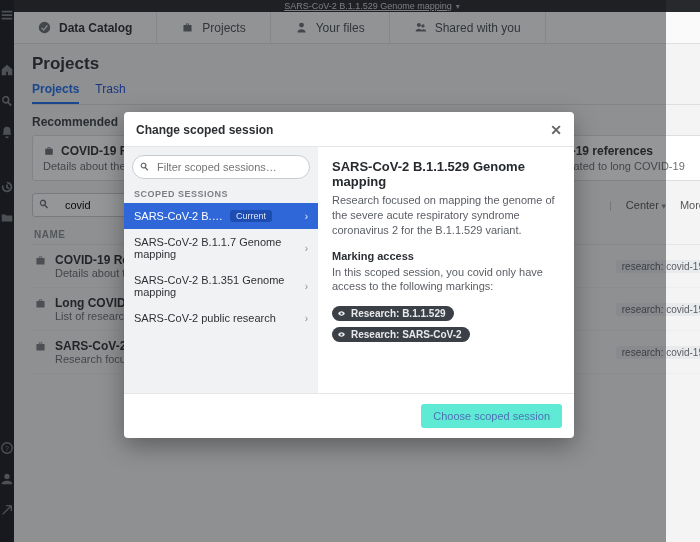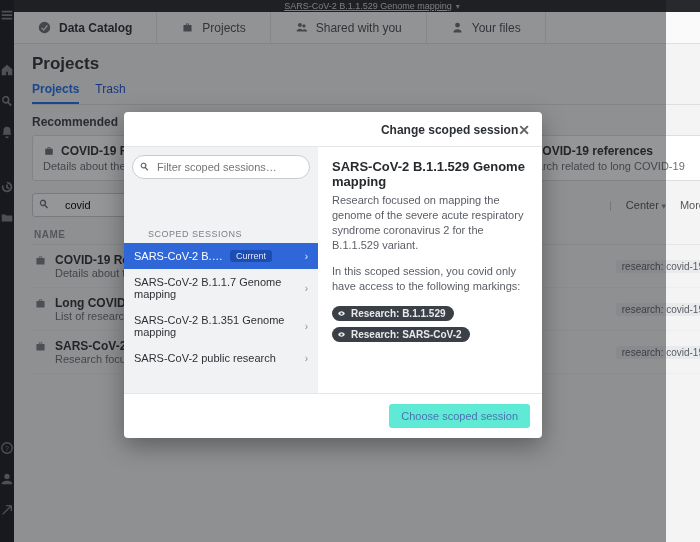--- a/index.html
+++ b/index.html
@@ -52,30 +52,30 @@
 
   .listhead { font-size: 10px; letter-spacing: .5px; color: #8a8e94; font-weight:600; padding: 4px 2px; border-bottom:1px solid #e4e6e8;}
   .row { display:flex; align-items:flex-start; gap:8px; padding:8px 2px; border-bottom:1px solid #eceeef;}
   .row svg{width:13px;height:13px;fill:#7b7f85;margin-top:1px;}
   .row .t{font-weight:600; font-size:12px; color:#2e3135;}
   .row .s{font-size:11px; color:#6a6e74;}
   .row .tag{margin-left:auto; background:#e8eaec; border-radius:3px; padding:1px 6px; font-size:10px; color:#5a5e64; align-self:center;}
 
   
   .scrim { position:absolute; inset:0; top:0; left:-34px; right:-0; width:700px; height:542px; background:rgba(20,22,26,.45); }
-  .modal { position:absolute; width:418px; left: calc(50% - 209px - 17px); top:112px; background:#fff; border-radius:4px; box-shadow:0 8px 24px rgba(0,0,0,.35); display:flex; flex-direction:column; overflow:hidden;align-items:flex-end;}
+  .modal { position:absolute; width:450px; left: calc(50% - 209px - 17px); top:112px; background:#fff; border-radius:4px; box-shadow:0 8px 24px rgba(0,0,0,.35); display:flex; flex-direction:column; overflow:hidden;}
   .modal-head { display:flex; align-items:center; justify-content:space-between; padding:10px 12px 8px; font-weight:600; color:#2c2f33; font-size:12px;}
   .modal-head .x{cursor:pointer; color:#666; font-size:14px;}
   .modal-body { display:flex; height:248px; border-top:1px solid #e4e6e8; border-bottom:1px solid #e4e6e8;}
   .mb-left { width: 194px; background:#f1f2f4; display:flex; flex-direction:column;}
   .mb-left .srch { padding:8px;}
   .mb-left .srch .wrap{position:relative;}
   .mb-left .srch input{width:100%; height:24px; border:1px solid #c8ccd0; border-radius:12px; padding:0 8px 0 24px; font-size:11px; outline:none;}
   .mb-left .srch svg{position:absolute; left:7px; top:6px; width:11px; height:11px; fill:#6a6e74;}
-  .mb-left .hdr{font-size:9px; letter-spacing:.5px; font-weight:400; color:#7b7f85; padding:2px 24px 4px;margin-top:40px;}
+  .mb-left .hdr{font-size:9px; letter-spacing:.5px; font-weight:700; color:#7b7f85; padding:2px 10px 4px;}
   .sess{display:flex; align-items:center; gap:6px; padding:7px 10px; font-size:11px; color:#2e3135; cursor:pointer; position:relative;}
   .sess .chev{margin-left:auto; color:#8a8e94; font-size:10px;}
   .sess.sel{background:#2f67d8; color:#fff;}
   .sess.sel .chev{color:#e6edfb;}
   .sess .cur{background:#1d4db2; color:#dce7fb; font-size:9px; padding:1px 6px; border-radius:3px;}
   .mb-right{flex:1; padding:12px 14px; overflow:auto;}
   .mb-right h2{font-size:13px; font-weight:700; color:#262a2e; margin-bottom:4px;}
   .mb-right p{font-size:11px; color:#5a5e64; line-height:1.35; margin-bottom:12px;}
   .mb-right h3{font-size:11px; font-weight:700; color:#2c2f33; margin-bottom:3px;}
   .chips{display:flex; flex-direction:column; gap:6px; margin-top:6px;}
@@ -140,32 +140,32 @@
       <span>Data Catalog</span>
     </div>
     <div class="tab">
       <svg viewBox="0 0 16 16">
           <path d="M6 3h4v2h3v8H3V5h3zM7 4v1h2V4z"></path>
         </svg>
       <span>Projects</span>
     </div>
     <div class="tab">
       <svg viewBox="0 0 16 16">
+          <circle cx="8" cy="5" r="3"></circle>
+          <path d="M3 14c0-3 2.5-4 5-4s5 1 5 4z"></path>
+        </svg>
+      <span>Your files</span>
+    </div>
+    <div class="tab">
+      <svg viewBox="0 0 16 16">
           <circle cx="6" cy="5" r="2.5"></circle>
           <circle cx="11" cy="6" r="2"></circle>
           <path d="M2 13c0-2.5 2-3.5 4-3.5s4 1 4 3.5zM9 13c0-2 1.5-3 3-3s3 1 3 3z"></path>
         </svg>
       <span>Shared with you</span>
-    </div>
-    <div class="tab">
-      <svg viewBox="0 0 16 16">
-          <circle cx="8" cy="5" r="3"></circle>
-          <path d="M3 14c0-3 2.5-4 5-4s5 1 5 4z"></path>
-        </svg>
-      <span>Your files</span>
     </div>
   </div>
 
   <div class="content">
 
     <h1>
       <span>Projects</span>
 
     </h1>
 
@@ -278,20 +278,21 @@
         <span class="chev">›</span>
       </div>
       <div class="sess">
         <span>SARS-CoV-2 public research</span>
         <span class="chev">›</span>
       </div>
     </div>
     <div class="mb-right">
       <h2>SARS-CoV-2 B.1.1.529 Genome mapping</h2>
       <p>Research focused on mapping the genome of the severe acute respiratory syndrome coronavirus 2 for the B.1.1.529 variant.</p>
+      <h3>Marking access</h3>
       <p>In this scoped session, you covid only have access to the following markings:</p>
       <div class="chips">
         <span class="chip">
           <svg viewBox="0 0 16 16">
               <path d="M8 4c3 0 5.5 2.5 6 4-.5 1.5-3 4-6 4S2.5 9.5 2 8c.5-1.5 3-4 6-4zm0 2a2 2 0 100 4 2 2 0 000-4z"></path>
             </svg>
           <span>Research: B.1.1.529</span>
         </span>
         <span class="chip">
           <svg viewBox="0 0 16 16">

